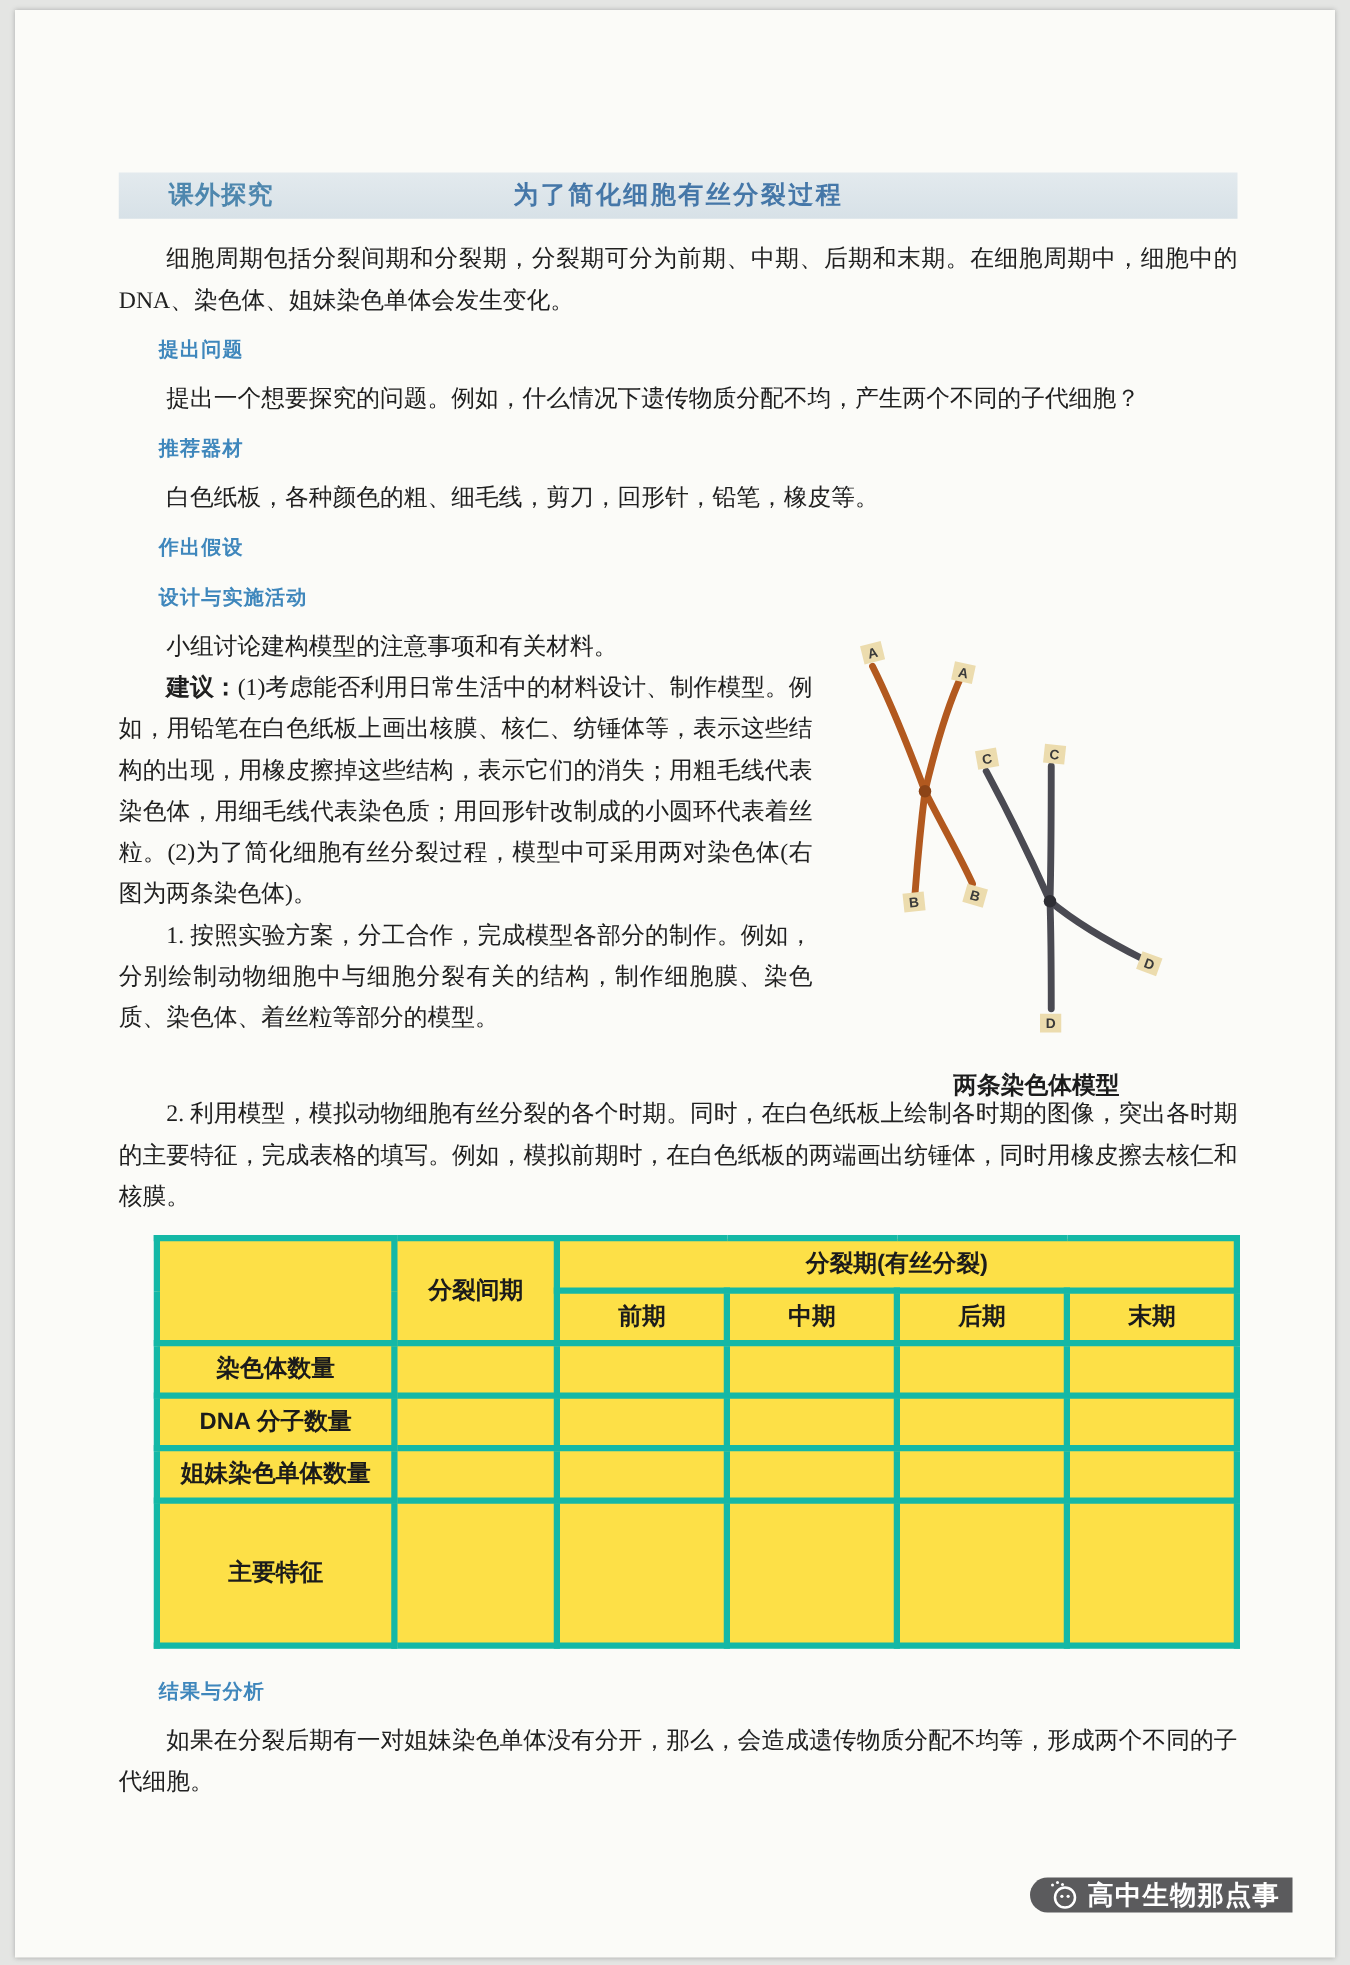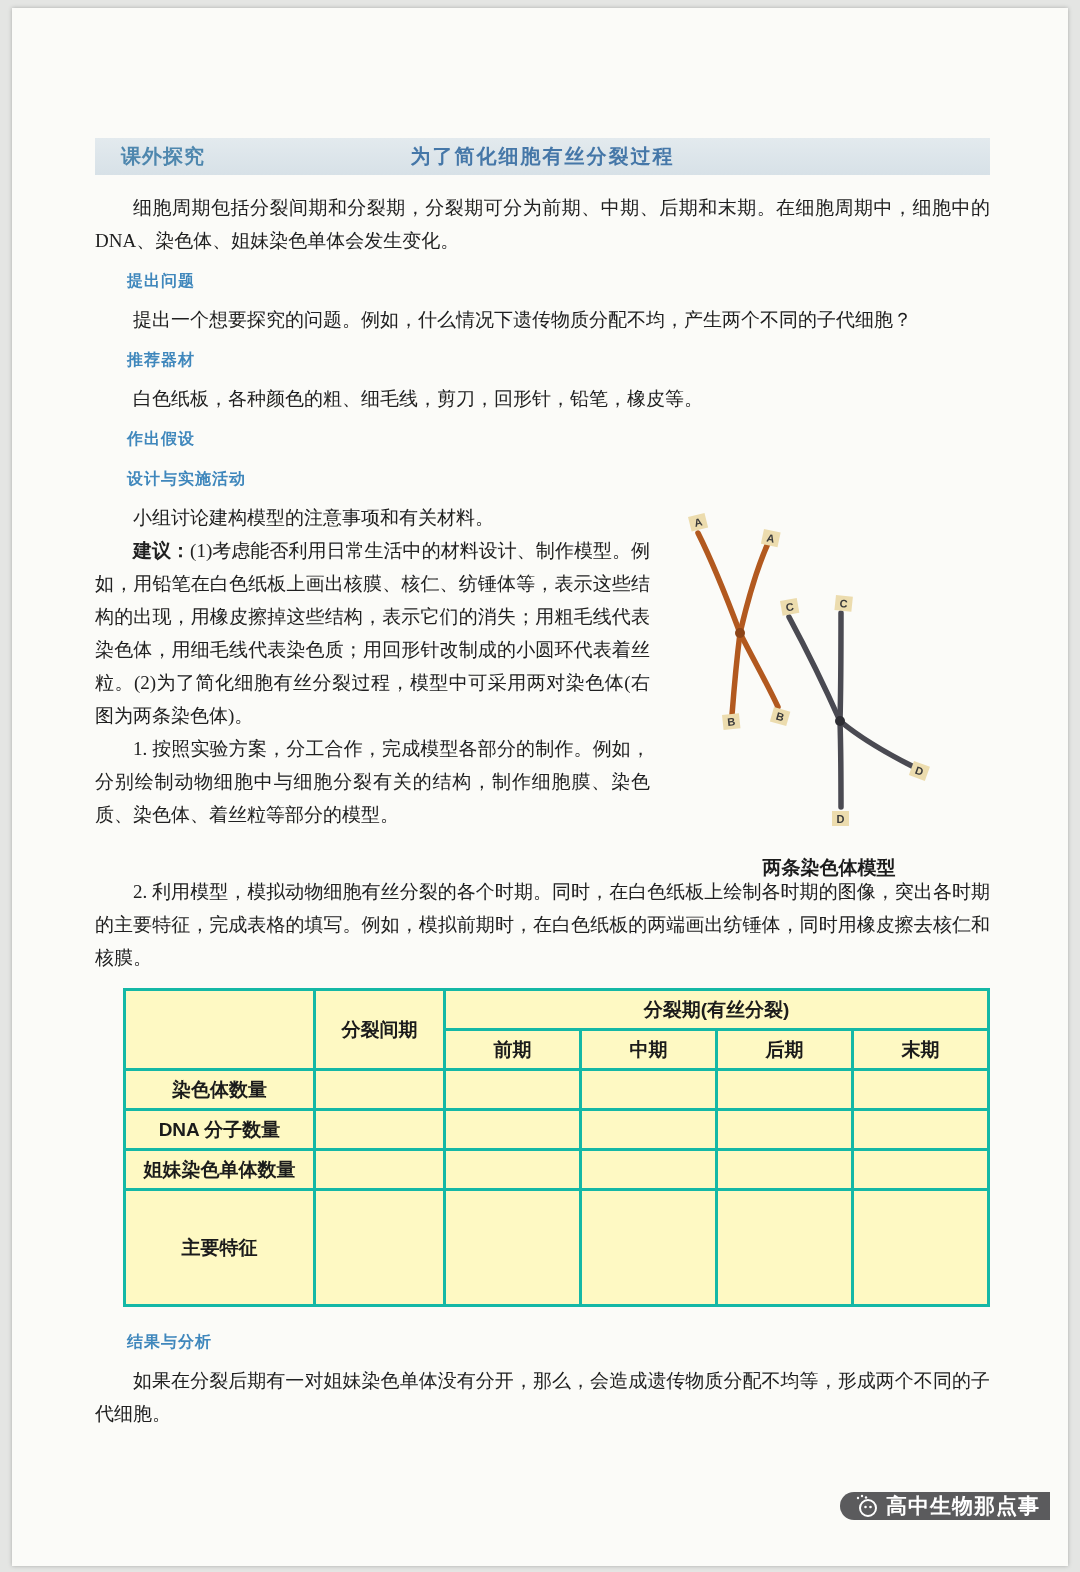--- a/index.html
+++ b/index.html
@@ -31,21 +31,21 @@
   .header-bar{
     position:relative;
     height:37px;
     background:linear-gradient(#e3eaee,#d7e1e7);
     display:flex;align-items:center;
     margin-bottom:16px;
   }
   .header-left{
     font-family:"Liberation Sans","DejaVu Sans",sans-serif;
     font-weight:bold;color:#4e87ae;font-size:20px;
-    padding-left:26px;letter-spacing:1px;
+    padding-left:40px;letter-spacing:1px;
   }
   .header-title{
     position:absolute;left:0;right:0;text-align:center;
     font-family:"Liberation Sans","DejaVu Sans",sans-serif;
     font-weight:bold;color:#4577a8;font-size:20px;letter-spacing:2px;
   }
   p.para{
     margin:0;
     text-indent:2em;
     text-align:justify;
@@ -83,39 +83,39 @@
     font-family:"Liberation Sans","DejaVu Sans",sans-serif;
     font-weight:bold;font-size:20px;
     margin:10px 0 8px 0;color:#1b1b1b;
   }
   table.record{
     border-collapse:collapse;
     width:864px;
     table-layout:fixed;
   }
   table.record th,table.record td{
-    border:3px solid #14b8a6;
+    border:5px solid #14b8a6;
     font-family:"Liberation Sans","DejaVu Sans",sans-serif;
     font-size:19px;
     text-align:center;
     vertical-align:middle;
     padding:2px 4px;
-    background:#fef9c3;
+    background:#fde047;
   }
   table.record th{font-weight:bold;color:#1b1b1b;}
   tr.hrow1{height:34px;}
   tr.hrow2{height:32px;}
   tr.drow{height:40px;}
   tr.bigrow{height:116px;}
   
   .watermark{
     position:absolute;
-    right:0;bottom:36px;
+    right:16px;bottom:36px;
     height:38px;
-    display:flex;align-items:flex-start;
+    display:flex;align-items:flex-end;
   }
   .wm-pill{
     background:#5b5b5d;
     border-radius:19px 0 0 19px;
     display:flex;align-items:center;
     padding:0 10px 0 14px;
     color:#ffffff;
     font-family:"Liberation Sans","DejaVu Sans",sans-serif;
     font-weight:bold;font-size:21px;letter-spacing:1px;
   }

